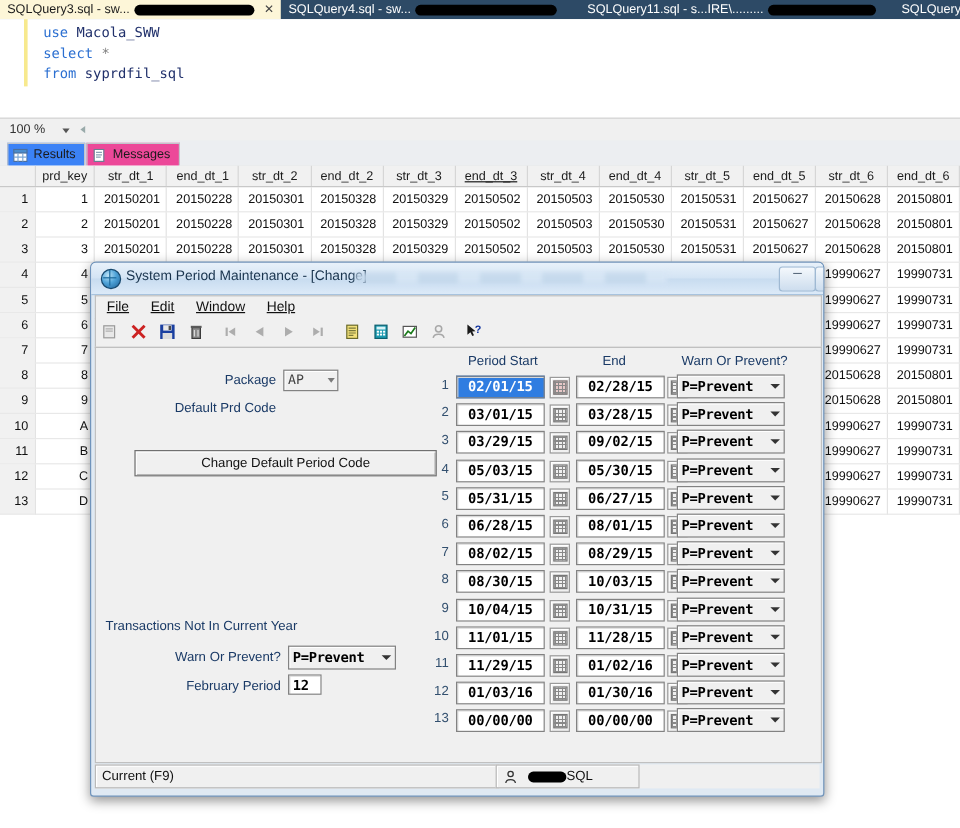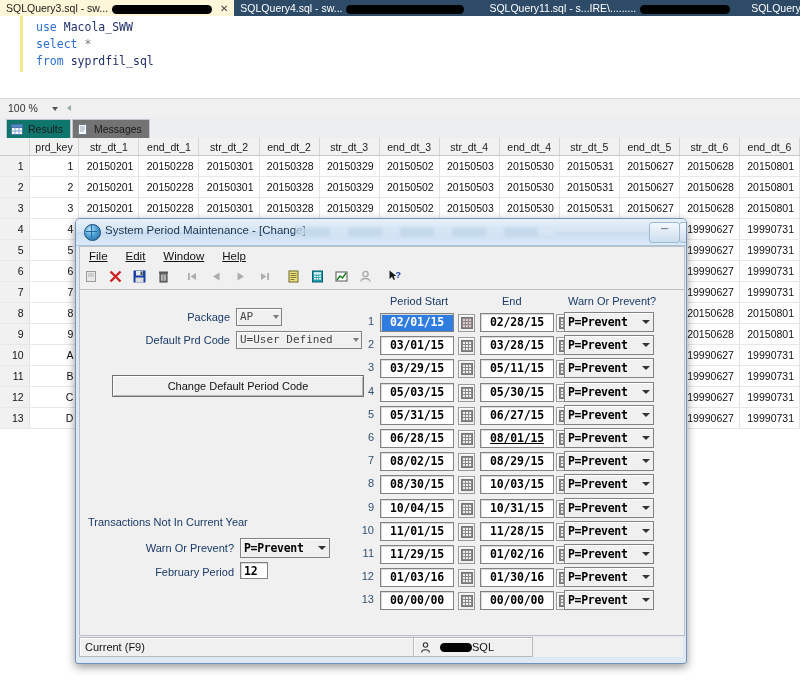--- a/index.html
+++ b/index.html
@@ -66,23 +66,23 @@
   }
 
   
   #restabs{
     position:absolute;left:0;top:117px;width:800px;height:21px;
     background:#eceef1;border-bottom:1px solid #c2c6cc;
   }
   .rtab{
     position:absolute;top:2px;height:19px;line-height:19px;
     border:1px solid #c2c6cc;border-bottom:none;
-    background:#737373;font-size:10.5px;padding:0 7px 0 21px;color:#1b1b1b;
-  }
-  .rtab.sel{background:#0f766e;}
+    background:#ec4899;font-size:10.5px;padding:0 7px 0 21px;color:#1b1b1b;
+  }
+  .rtab.sel{background:#3b82f6;}
   .rtabicon{position:absolute;left:4px;top:4px;width:12px;height:11px;}
 
   
   #grid{
     position:absolute;left:0;top:138px;width:800px;height:552px;
     background:#ffffff;overflow:hidden;
   }
   #grid table{border-collapse:collapse;table-layout:fixed;}
   #grid th{
     height:17px;background:#f1f1f1;border-right:1px solid #d6d6d6;
@@ -306,21 +306,21 @@
   <table id="gridtable">
     <thead>
         <tr id="gridhead">
           <th class="rownum" style="width: 30px;"></th>
           <th style="width: 50px;">prd_key</th>
           <th style="width: 58px;">str_dt_1</th>
           <th style="width: 58px;">end_dt_1</th>
           <th style="width: 58px;">str_dt_2</th>
           <th style="width: 58px;">end_dt_2</th>
           <th style="width: 58px;">str_dt_3</th>
-          <th style="width: 58px;">end_dt_3</th>
+          <th style="width: 58px; text-decoration: underline;">end_dt_3</th>
           <th style="width: 58px;">str_dt_4</th>
           <th style="width: 58px;">end_dt_4</th>
           <th style="width: 58px;">str_dt_5</th>
           <th style="width: 58px;">end_dt_5</th>
           <th style="width: 58px;">str_dt_6</th>
           <th style="width: 58px;">end_dt_6</th>
         </tr>
       </thead>
     <tbody id="gridbody">
         <tr>
@@ -657,24 +657,20 @@
 
   <div id="dlg-body">
 
     <div class="flabel" style="left:60px;top:21px;width:90px;">Package</div>
     <div class="fbox" style="left:156px;top:18px;width:38px;">
       <span>AP</span>
       <i class="caret"></i>
     </div>
 
     <div class="flabel" style="left:30px;top:44px;width:120px;">Default Prd Code</div>
-    <div class="fbox" style="left:156px;top:41px;width:118px;">
-      <span>U=User Defined</span>
-      <i class="caret"></i>
-    </div>
 
     <div id="btn-change">
       <span>Change Default Period Code</span>
     </div>
 
     <div class="colhdr" style="left:310px;top:5px;">Period Start</div>
     <div class="colhdr" style="left:422px;top:5px;">End</div>
     <div class="colhdr" style="left:488px;top:5px;">Warn Or Prevent?</div>
 
     <div id="period-rows">
@@ -707,21 +703,21 @@
             <span>P=Prevent</span>
             <i></i>
           </span>
         </div>
         <div class="prow" style="left: 0px; top: 68px; width: 604px;">
           <span class="pnum" style="left: 276px;">3</span>
           <span class="dfield" style="left: 300px; top: 1px;">03/29/15</span>
           <span class="calbtn" style="left: 378px; top: 2px;">
             <i></i>
           </span>
-          <span class="dfield" style="left: 400px; top: 1px;">05/11/15</span>
+          <span class="dfield" style="left: 400px; top: 1px;">09/02/15</span>
           <span class="calbtn" style="left: 476px; top: 2px;">
             <i></i>
           </span>
           <span class="wsel" style="left: 484px; top: 0px;">
             <span>P=Prevent</span>
             <i></i>
           </span>
         </div>
         <div class="prow" style="left: 0px; top: 92px; width: 604px;">
           <span class="pnum" style="left: 276px;">4</span>
@@ -752,21 +748,21 @@
             <span>P=Prevent</span>
             <i></i>
           </span>
         </div>
         <div class="prow" style="left: 0px; top: 138px; width: 604px;">
           <span class="pnum" style="left: 276px;">6</span>
           <span class="dfield" style="left: 300px; top: 1px;">06/28/15</span>
           <span class="calbtn" style="left: 378px; top: 2px;">
             <i></i>
           </span>
-          <span class="dfield" style="left: 400px; top: 1px; text-decoration: underline;">08/01/15</span>
+          <span class="dfield" style="left: 400px; top: 1px;">08/01/15</span>
           <span class="calbtn" style="left: 476px; top: 2px;">
             <i></i>
           </span>
           <span class="wsel" style="left: 484px; top: 0px;">
             <span>P=Prevent</span>
             <i></i>
           </span>
         </div>
         <div class="prow" style="left: 0px; top: 161px; width: 604px;">
           <span class="pnum" style="left: 276px;">7</span>

